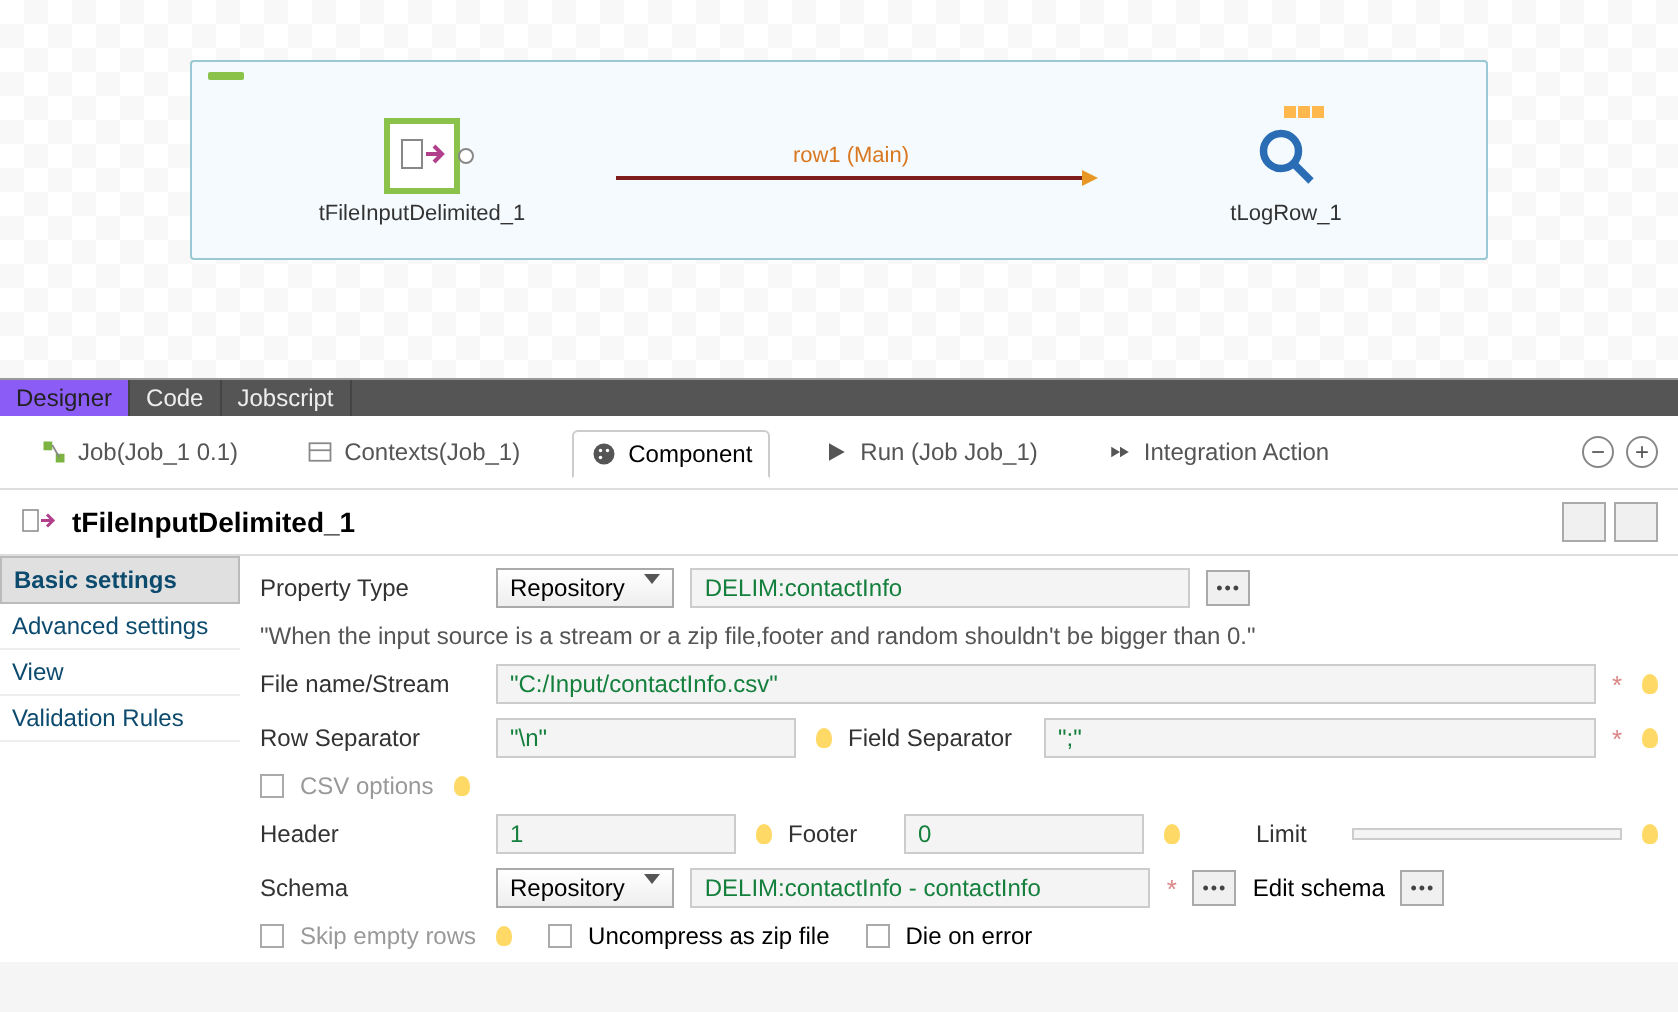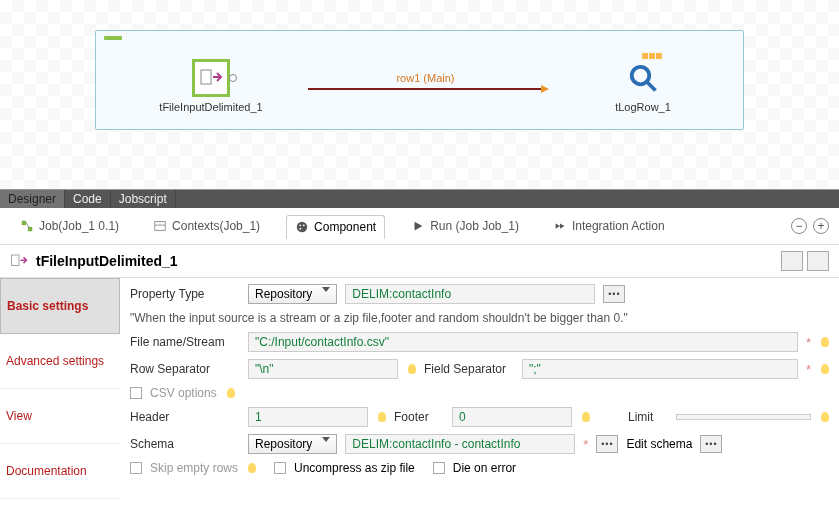--- a/index.html
+++ b/index.html
@@ -16,36 +16,36 @@
 .port{position:absolute;right:-10px;top:50%;transform:translateY(-50%);width:8px;height:8px;border:1px solid #888;background:#fff;border-radius:50%}
 .icn-b{width:38px;height:38px;position:relative;display:flex;align-items:center;justify-content:center}
 .icn-b svg{width:30px;height:30px}
 .bar3{position:absolute;top:-6px;right:0;display:flex;gap:1px}
 .bar3 span{width:6px;height:6px;background:#ffb84d}
 .conn{position:absolute;left:212px;right:200px;top:57px;height:2px;background:#7f1d1d}
 .conn .arrow{position:absolute;right:-6px;top:-3px;width:0;height:0;border-left:8px solid #e89626;border-top:4px solid transparent;border-bottom:4px solid transparent}
 .conn-lbl{position:absolute;left:50%;top:-16px;transform:translateX(-50%);color:#d97820;font-size:11px;white-space:nowrap}
 .tabbar{background:#555;height:18px;display:flex;color:#eee}
 .tb-tab{padding:2px 8px;border-right:1px solid #444;cursor:pointer}
-.tb-tab.active{background:#737373;color:#222}
+.tb-tab.active{background:#8b5cf6;color:#222}
 .panel{background:#fff;display:flex;flex-direction:column}
 .views{display:flex;align-items:center;padding:6px 12px;gap:18px;border-bottom:1px solid #ddd;position:relative}
 .vtab{display:flex;align-items:center;gap:5px;color:#555;cursor:pointer;padding:4px 8px}
 .vtab.active{background:#fff;border:1px solid #ccc;border-bottom:1px solid #fff;border-radius:3px 3px 0 0;position:relative;top:1px;color:#000}
 .vtab svg{width:14px;height:14px}
 .vright{position:absolute;right:10px;display:flex;gap:6px}
 .circ{width:16px;height:16px;border:1px solid #888;border-radius:50%;display:flex;align-items:center;justify-content:center;font-size:12px;color:#555;cursor:pointer;background:#fff}
 .compname{display:flex;align-items:center;gap:8px;padding:6px 10px;border-bottom:1px solid #ddd}
 .compname b{font-size:14px}
 .compname svg{width:18px;height:18px}
 .rbtns{margin-left:auto;display:flex;gap:4px}
 .rbtns .btn{width:22px;height:20px;border:1px solid #aaa;background:#f0f0f0;cursor:pointer}
 .body{display:flex}
 .sidebar{width:120px;display:flex;flex-direction:column}
-.sb-item{padding:20px 6px;border-bottom:1px solid #eee;color:#b91c1c;cursor:pointer}
+.sb-item{padding:4px 6px;border-bottom:1px solid #eee;color:#0c4a6e;cursor:pointer}
 .sb-item.active{background:#e0e0e0;font-weight:600;border:1px solid #bbb}
 .form{flex:1;padding:6px 10px;display:flex;flex-direction:column;gap:7px}
 .row{display:flex;align-items:center;gap:8px}
 .lbl{width:110px;color:#333}
 .sel{border:1px solid #aaa;background:linear-gradient(#fff,#eee);padding:2px 6px;display:flex;align-items:flex-start;gap:6px;cursor:pointer}
 .sel .tri{width:0;height:0;border-left:4px solid transparent;border-right:4px solid transparent;border-top:5px solid #555;margin-left:4px}
 .inp{background:#f4f4f4;border:1px solid #ccc;padding:2px 6px;color:#15803d}
 .btn3{width:22px;height:18px;border:1px solid #aaa;background:#f0f0f0;display:flex;align-items:center;justify-content:center;cursor:pointer}
 .btn3 span{letter-spacing:1px;font-size:9px;color:#444}
 .chk{width:12px;height:12px;border:1px solid #aaa;background:#fff;display:inline-block;vertical-align:middle}
@@ -151,21 +151,20 @@
       <div class="btn"></div>
       <div class="btn"></div>
     </div>
   </div>
 
   <div class="body">
     <div class="sidebar">
       <div class="sb-item active">Basic settings</div>
       <div class="sb-item">Advanced settings</div>
       <div class="sb-item">View</div>
-      <div class="sb-item">Documentation</div>
       <div class="sb-item">Validation Rules</div>
     </div>
 
     <div class="form">
       <div class="row">
         <span class="lbl">Property Type</span>
         <div class="sel">
             <span>Repository</span>
             <span class="tri"></span>
           </div>

